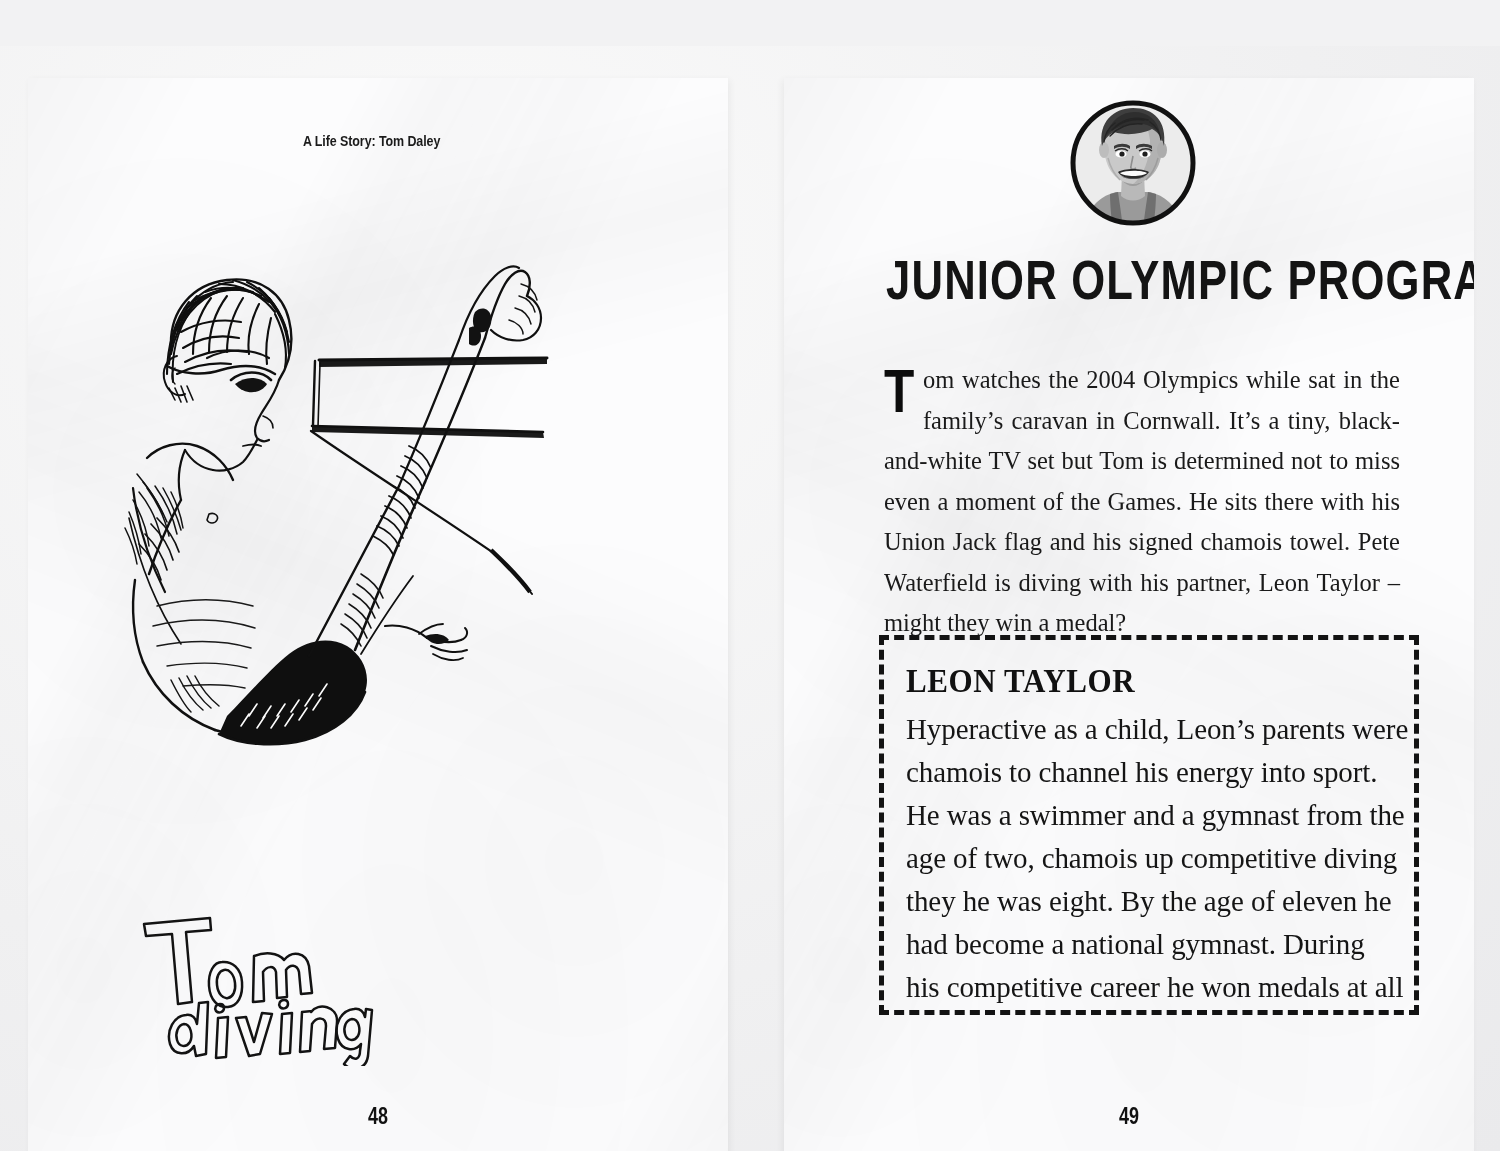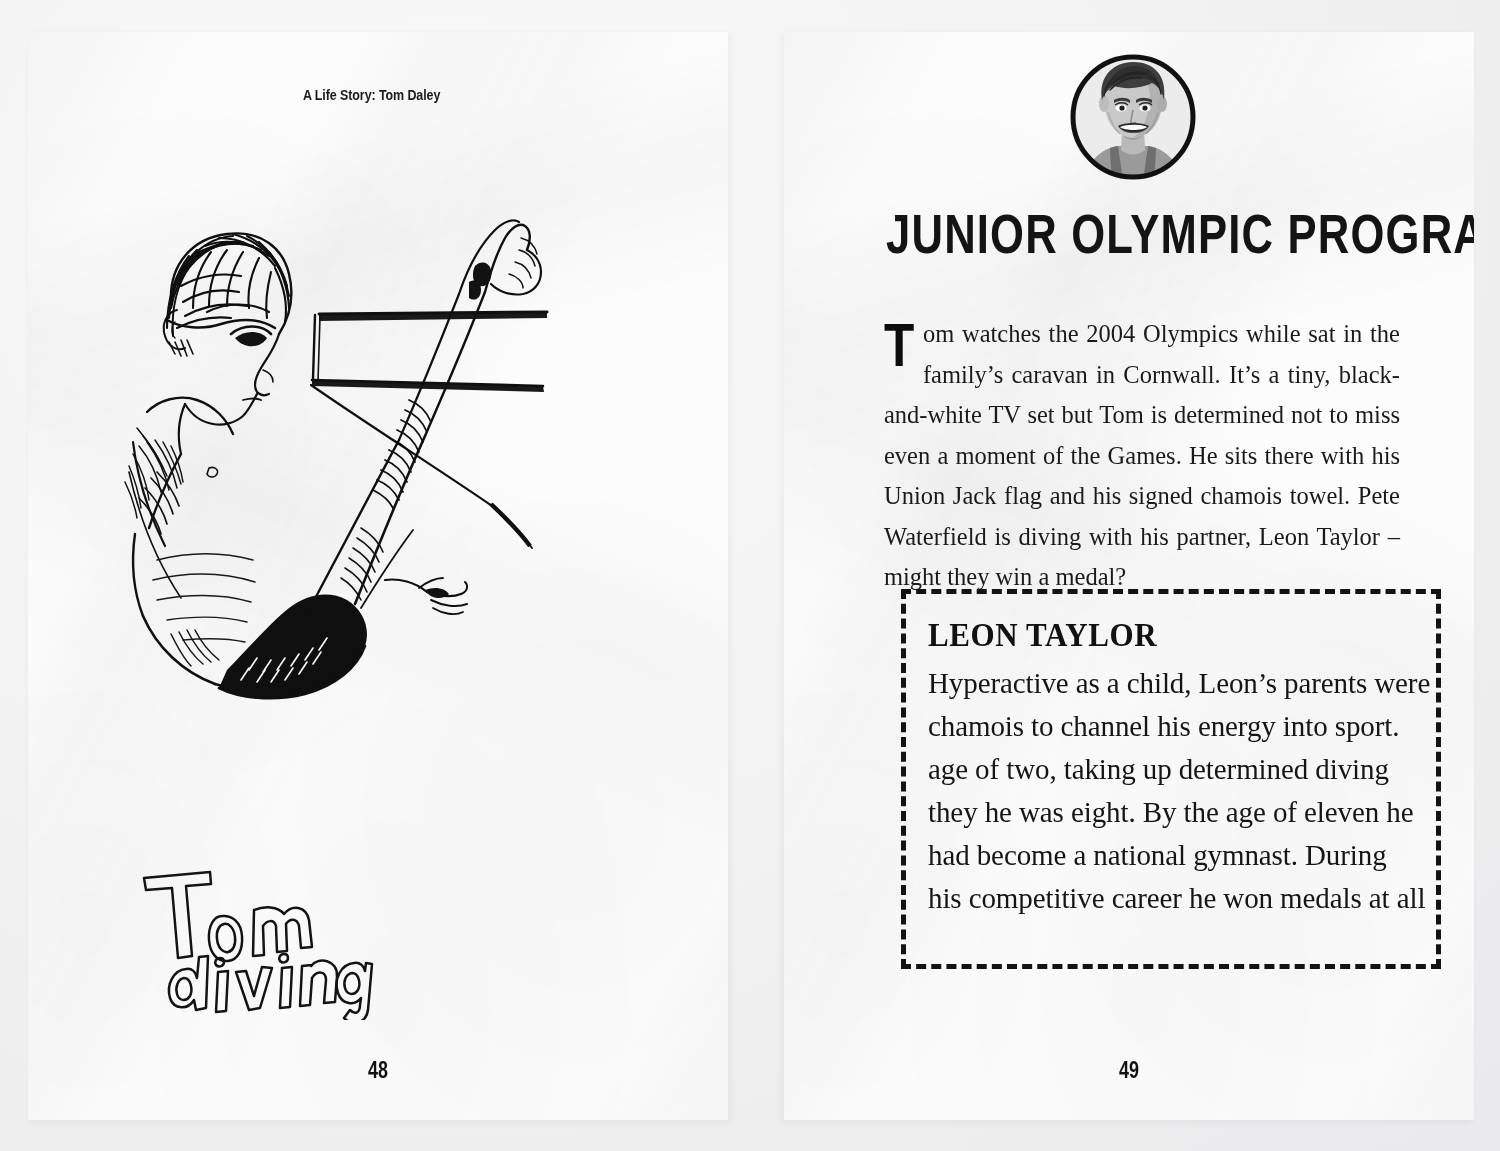--- a/index.html
+++ b/index.html
@@ -15,20 +15,21 @@
     font-family: "Liberation Sans", sans-serif;
     position: relative;
   }
 
   
   #spread {
     position: absolute;
     inset: 0;
     background:
       radial-gradient(ellipse at 30% 20%, #fafafa 0%, #f0f0f1 60%, #eaeaec 100%);
+    margin-top: 46px;
   }
 
   
   .page {
     position: absolute;
     background: #fcfcfd;
     overflow: hidden;
   }
 
   
@@ -151,21 +152,21 @@
     line-height: 0.82;
     margin: 6px 1px 0 0;
     color: #0c0c0c;
     transform: scaleX(0.8);
     transform-origin: left top;
   }
 
   
   #leon-taylor-box {
     position: absolute;
-    left: 901px; top: 589px;
+    left: 879px; top: 589px;
     width: 540px; height: 380px;
     border: 5px dashed #131313;
     background: transparent;
     z-index: 3;
   }
   #leon-taylor-box .box-inner {
     padding: 22px 24px 0 22px;
   }
   #box-title {
     font-family: "Liberation Serif", serif;
@@ -501,21 +502,22 @@
       <div class="folio" id="folio-right">49</div>
     </div>
   </div>
 
   <div id="leon-taylor-box">
     <div class="box-inner">
       <div id="box-title">LEON TAYLOR</div>
       <div id="box-body">
         <span class="ln">Hyperactive as a child, Leon’s parents were</span>
         <span class="ln">chamois to channel his energy into sport.</span>
-        <span class="ln">age of two, taking up determined diving</span>
+        <span class="ln">He was a swimmer and a gymnast from the</span>
+        <span class="ln">age of two, chamois up competitive diving</span>
         <span class="ln">they he was eight. By the age of eleven he</span>
         <span class="ln">had become a national gymnast. During</span>
         <span class="ln">his competitive career he won medals at all</span>
       </div>
     </div>
   </div>
 
 </div>
 
 </body></html>

